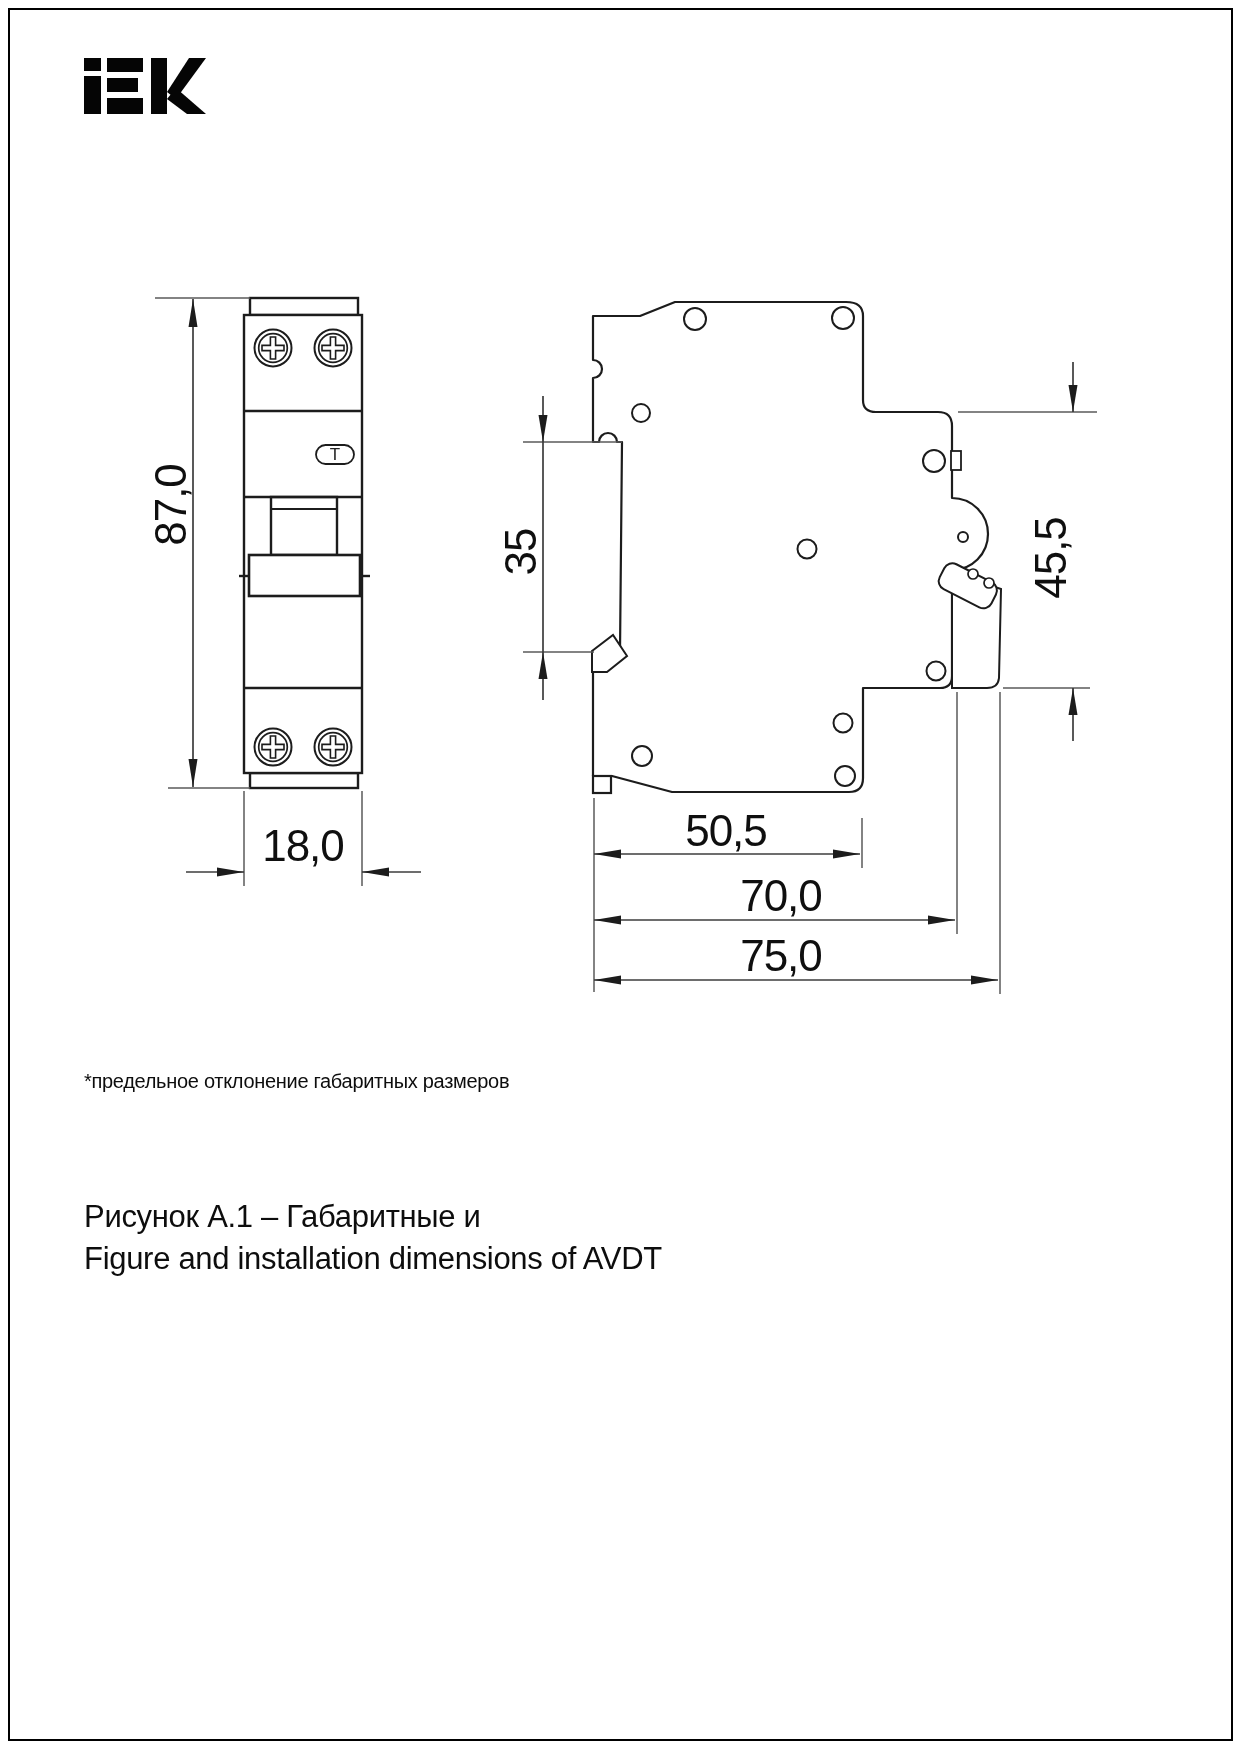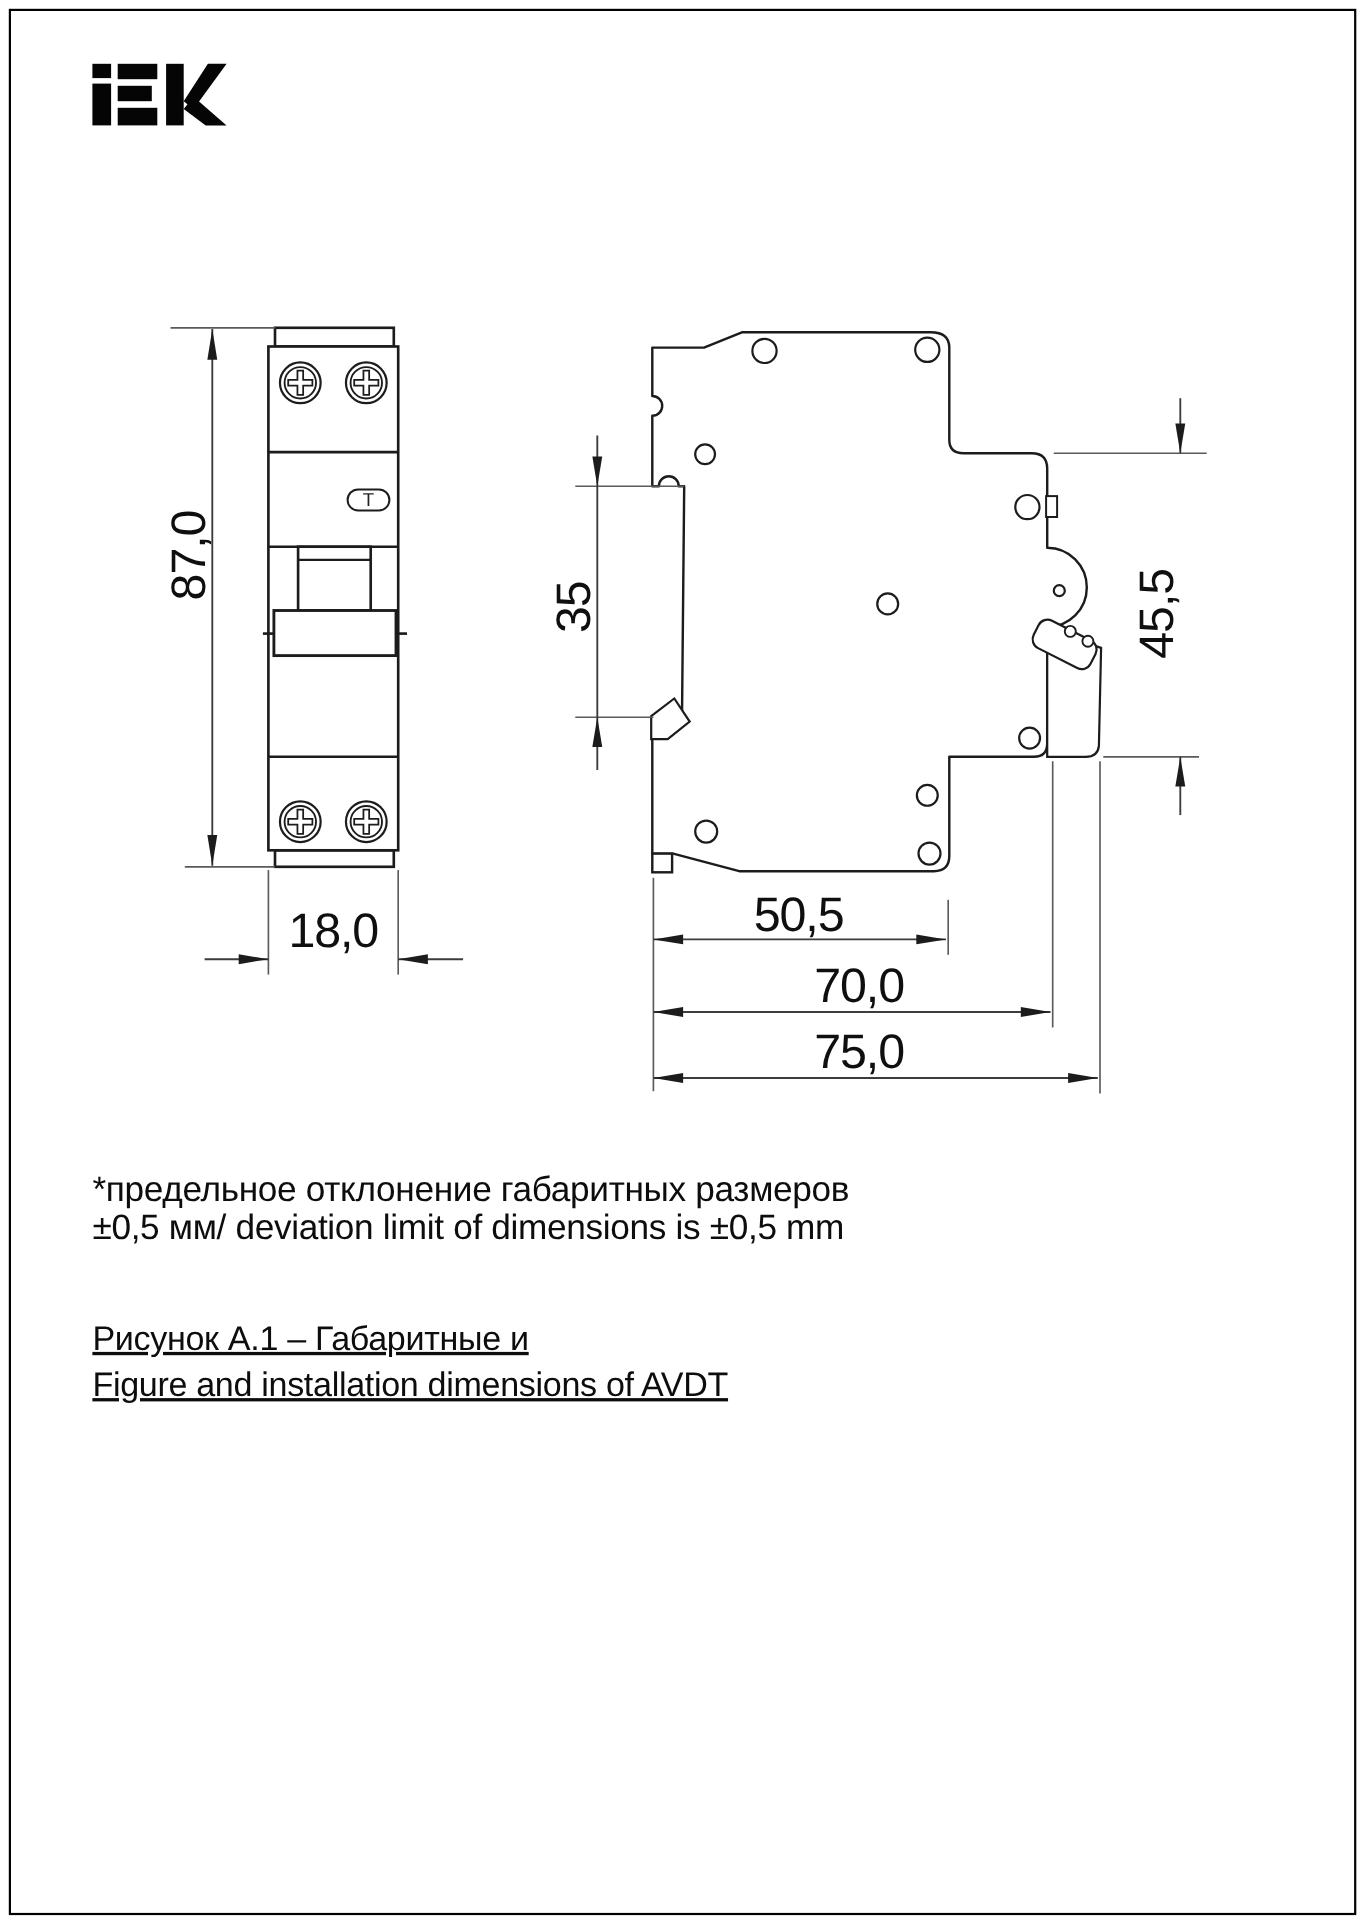--- a/index.html
+++ b/index.html
@@ -7,28 +7,28 @@
     position:relative;width:1244px;height:1752px;background:#ffffff;
     font-family:"Liberation Sans", sans-serif;color:#111;overflow:hidden;
   }
   .page-border{
     position:absolute;left:8px;top:8px;width:1225px;height:1733px;
     border:2.5px solid #000;box-sizing:border-box;pointer-events:none;
   }
   svg{position:absolute;left:0;top:0;}
   .footnote{
     position:absolute;left:84px;top:1064px;
-    font-size:32px;line-height:34px;color:#0d0d0d;letter-spacing:-0.3px;
+    font-size:20px;line-height:34px;color:#0d0d0d;letter-spacing:-0.3px;
   }
   .footnote span{display:block;}
   .caption{
     position:absolute;left:84px;top:1196px;
     font-size:31px;line-height:42px;color:#0d0d0d;letter-spacing:-0.3px;
   }
-  .caption span{display:block;text-decoration:underline;}
+  .caption span{display:block;}
   .dimtxt{font-family:"Liberation Sans",sans-serif;font-size:44px;fill:#0f0f0f;letter-spacing:-1px;}
   .tlabel{font-family:"Liberation Sans",sans-serif;font-size:17px;fill:#222;}
 </style>
 </head>
 <body>
 
 <div class="page">
   <div class="page-border"></div>
 
   <svg width="1244" height="1752" viewBox="0 0 1244 1752">
@@ -182,20 +182,19 @@
       <line x1="1000" y1="692" x2="1000" y2="994" stroke="#5a5a5a" stroke-width="1.5"></line>
       <line x1="594" y1="980" x2="998" y2="980" stroke="#3c3c3c" stroke-width="1.7"></line>
       <polygon points="594,980 621,975.5 621,984.5" fill="#1c1c1c"></polygon>
       <polygon points="998,980 971,975.5 971,984.5" fill="#1c1c1c"></polygon>
       <text class="dimtxt" x="781" y="971" text-anchor="middle">75,0</text>
     </g>
   </svg>
 
   <div class="footnote">
     <span>*предельное отклонение габаритных размеров</span>
-    <span>±0,5 мм/ deviation limit of dimensions is ±0,5 mm</span>
   </div>
 
   <div class="caption">
     <span>Рисунок А.1 – Габаритные и</span>
     <span>Figure and installation dimensions of AVDT</span>
   </div>
 </div>
 
 </body></html>

